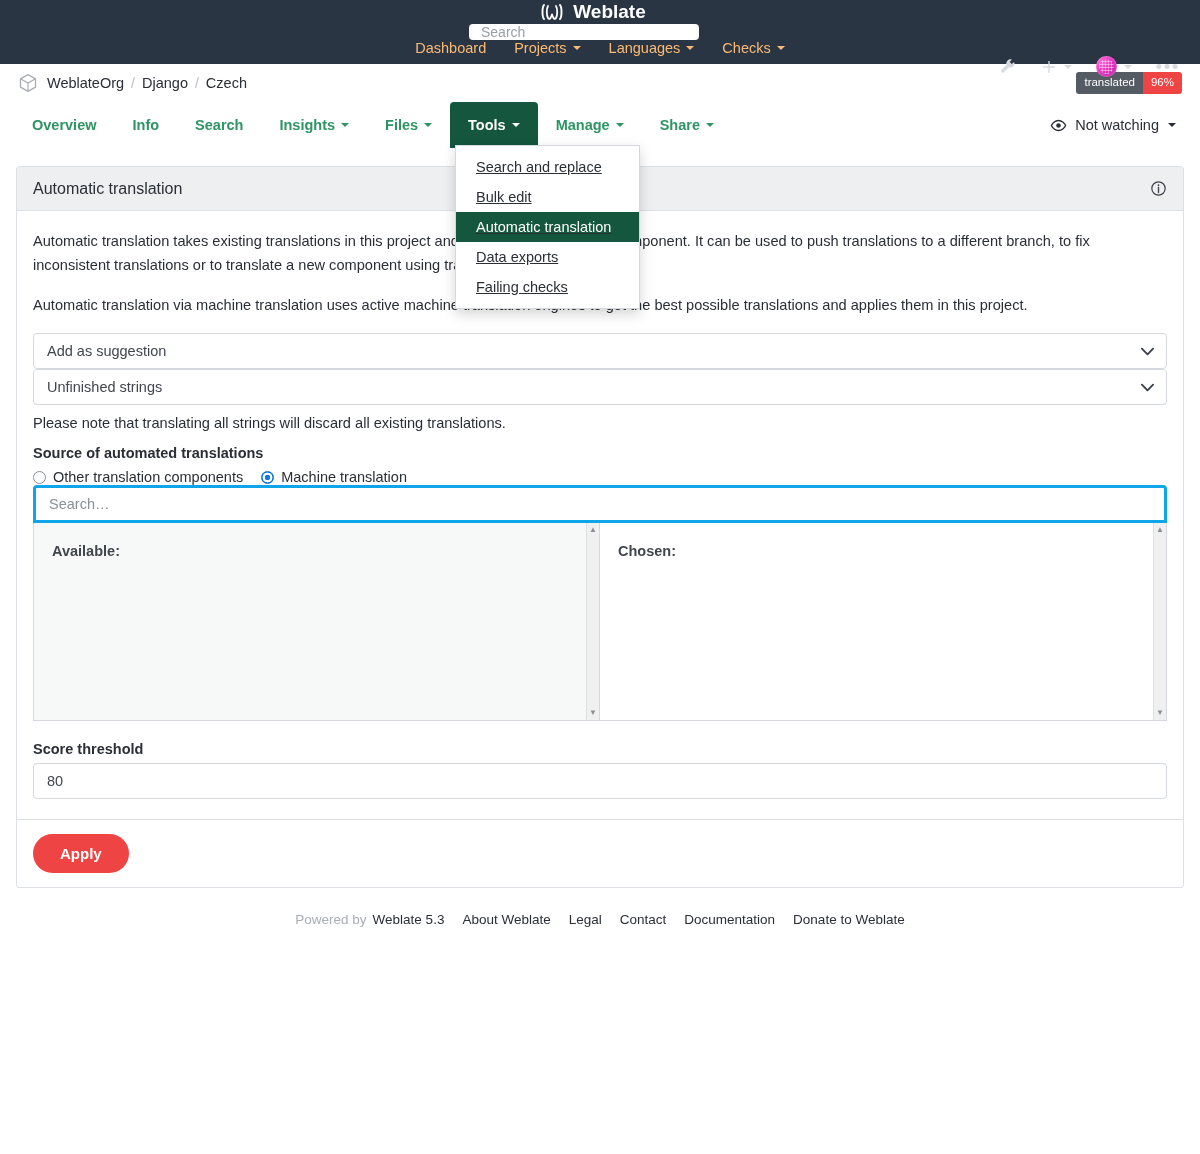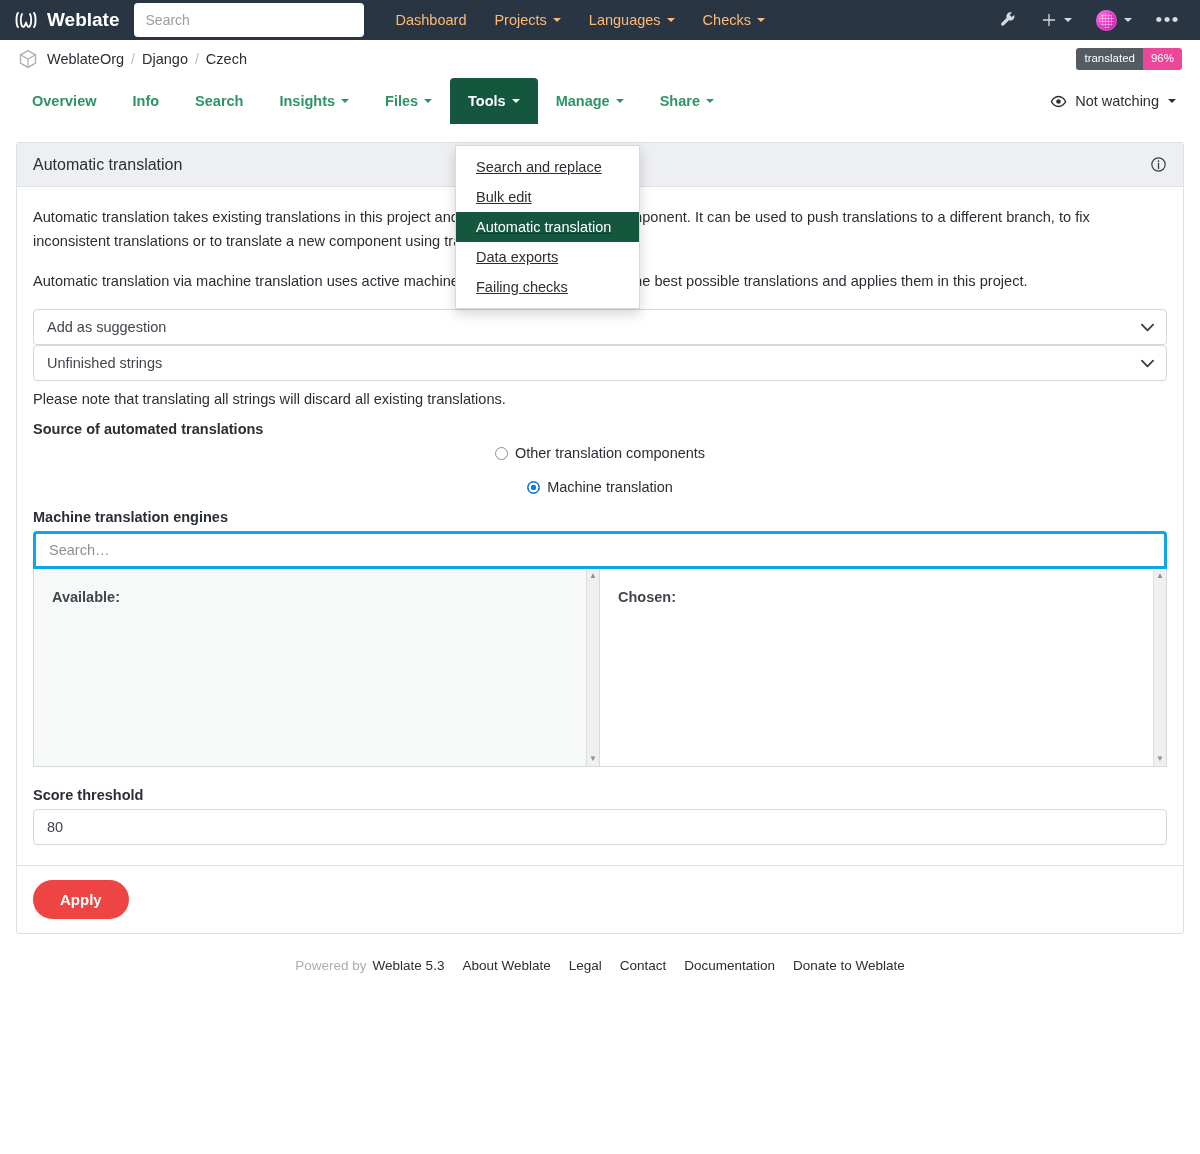--- a/index.html
+++ b/index.html
@@ -7,27 +7,28 @@
     margin: 0; padding: 0;
     width: 1200px; height: 1154px;
     background: #ffffff;
     font-family: "Liberation Sans", sans-serif;
     color: #2a2e35;
   }
   body { overflow: hidden; position: relative; }
 
   
   .navbar {
-    height: 40px;
+    height: 64px;
     background: #2a3543;
     display: flex;
     align-items: center;
     padding: 0 14px;
     position: relative;
     z-index: 5;
+    flex-direction: column;
   }
   .brand {
     display: flex; align-items: center; gap: 9px;
     color: #ffffff; font-size: 19px; font-weight: 600;
     margin-right: 14px; cursor: pointer;
   }
   .brand-logo { width: 24px; height: 24px; display: block; }
   .nav-search {
     width: 230px; height: 34px;
     background: #ffffff;
@@ -97,21 +98,21 @@
     margin-left: auto;
     display: flex; align-items: stretch;
     border-radius: 3px; overflow: hidden;
     font-size: 11.5px; line-height: 1;
   }
   .badge-label {
     background: #555b62; color: #fff;
     padding: 5px 8px 6px;
   }
   .badge-value {
-    background: #ec4899; color: #fff;
+    background: #ef4444; color: #fff;
     padding: 5px 8px 6px; font-weight: 500;
   }
 
   
   .tab-row {
     height: 46px;
     display: flex; align-items: stretch;
     padding: 0 18px;
     position: relative;
     z-index: 4;
@@ -209,21 +210,20 @@
     color: #3c4148;
   }
   .hint {
     font-size: 14.6px; color: #2a2e35;
     margin: 10px 0 0;
   }
 
   .radio-row {
     display: flex; align-items: center; gap: 18px;
     margin: 8px 0 0;
-    flex-direction: column;
   }
   .radio-opt {
     display: flex; align-items: center; gap: 7px;
     font-size: 14.5px; color: #2a2e35; cursor: pointer;
   }
   .rb {
     width: 13px; height: 13px; border-radius: 50%;
     border: 1px solid #8b9096; background: #fff;
     display: inline-block; flex: none;
   }
@@ -453,21 +453,20 @@
       <label class="radio-opt">
         <span class="rb"></span>
         <span>Other translation components</span>
       </label>
       <label class="radio-opt">
         <span class="rb on"></span>
         <span>Machine translation</span>
       </label>
     </div>
 
-    <label class="flabel">Machine translation engines</label>
     <input class="search-box" value="" placeholder="Search…" style="">
 
     <div class="dual">
       <div class="dual-pane left">
         <div class="pane-label">Available:</div>
         <div class="sbar">
           <span class="sarrow">▲</span>
           <span class="sarrow">▼</span>
         </div>
       </div>

